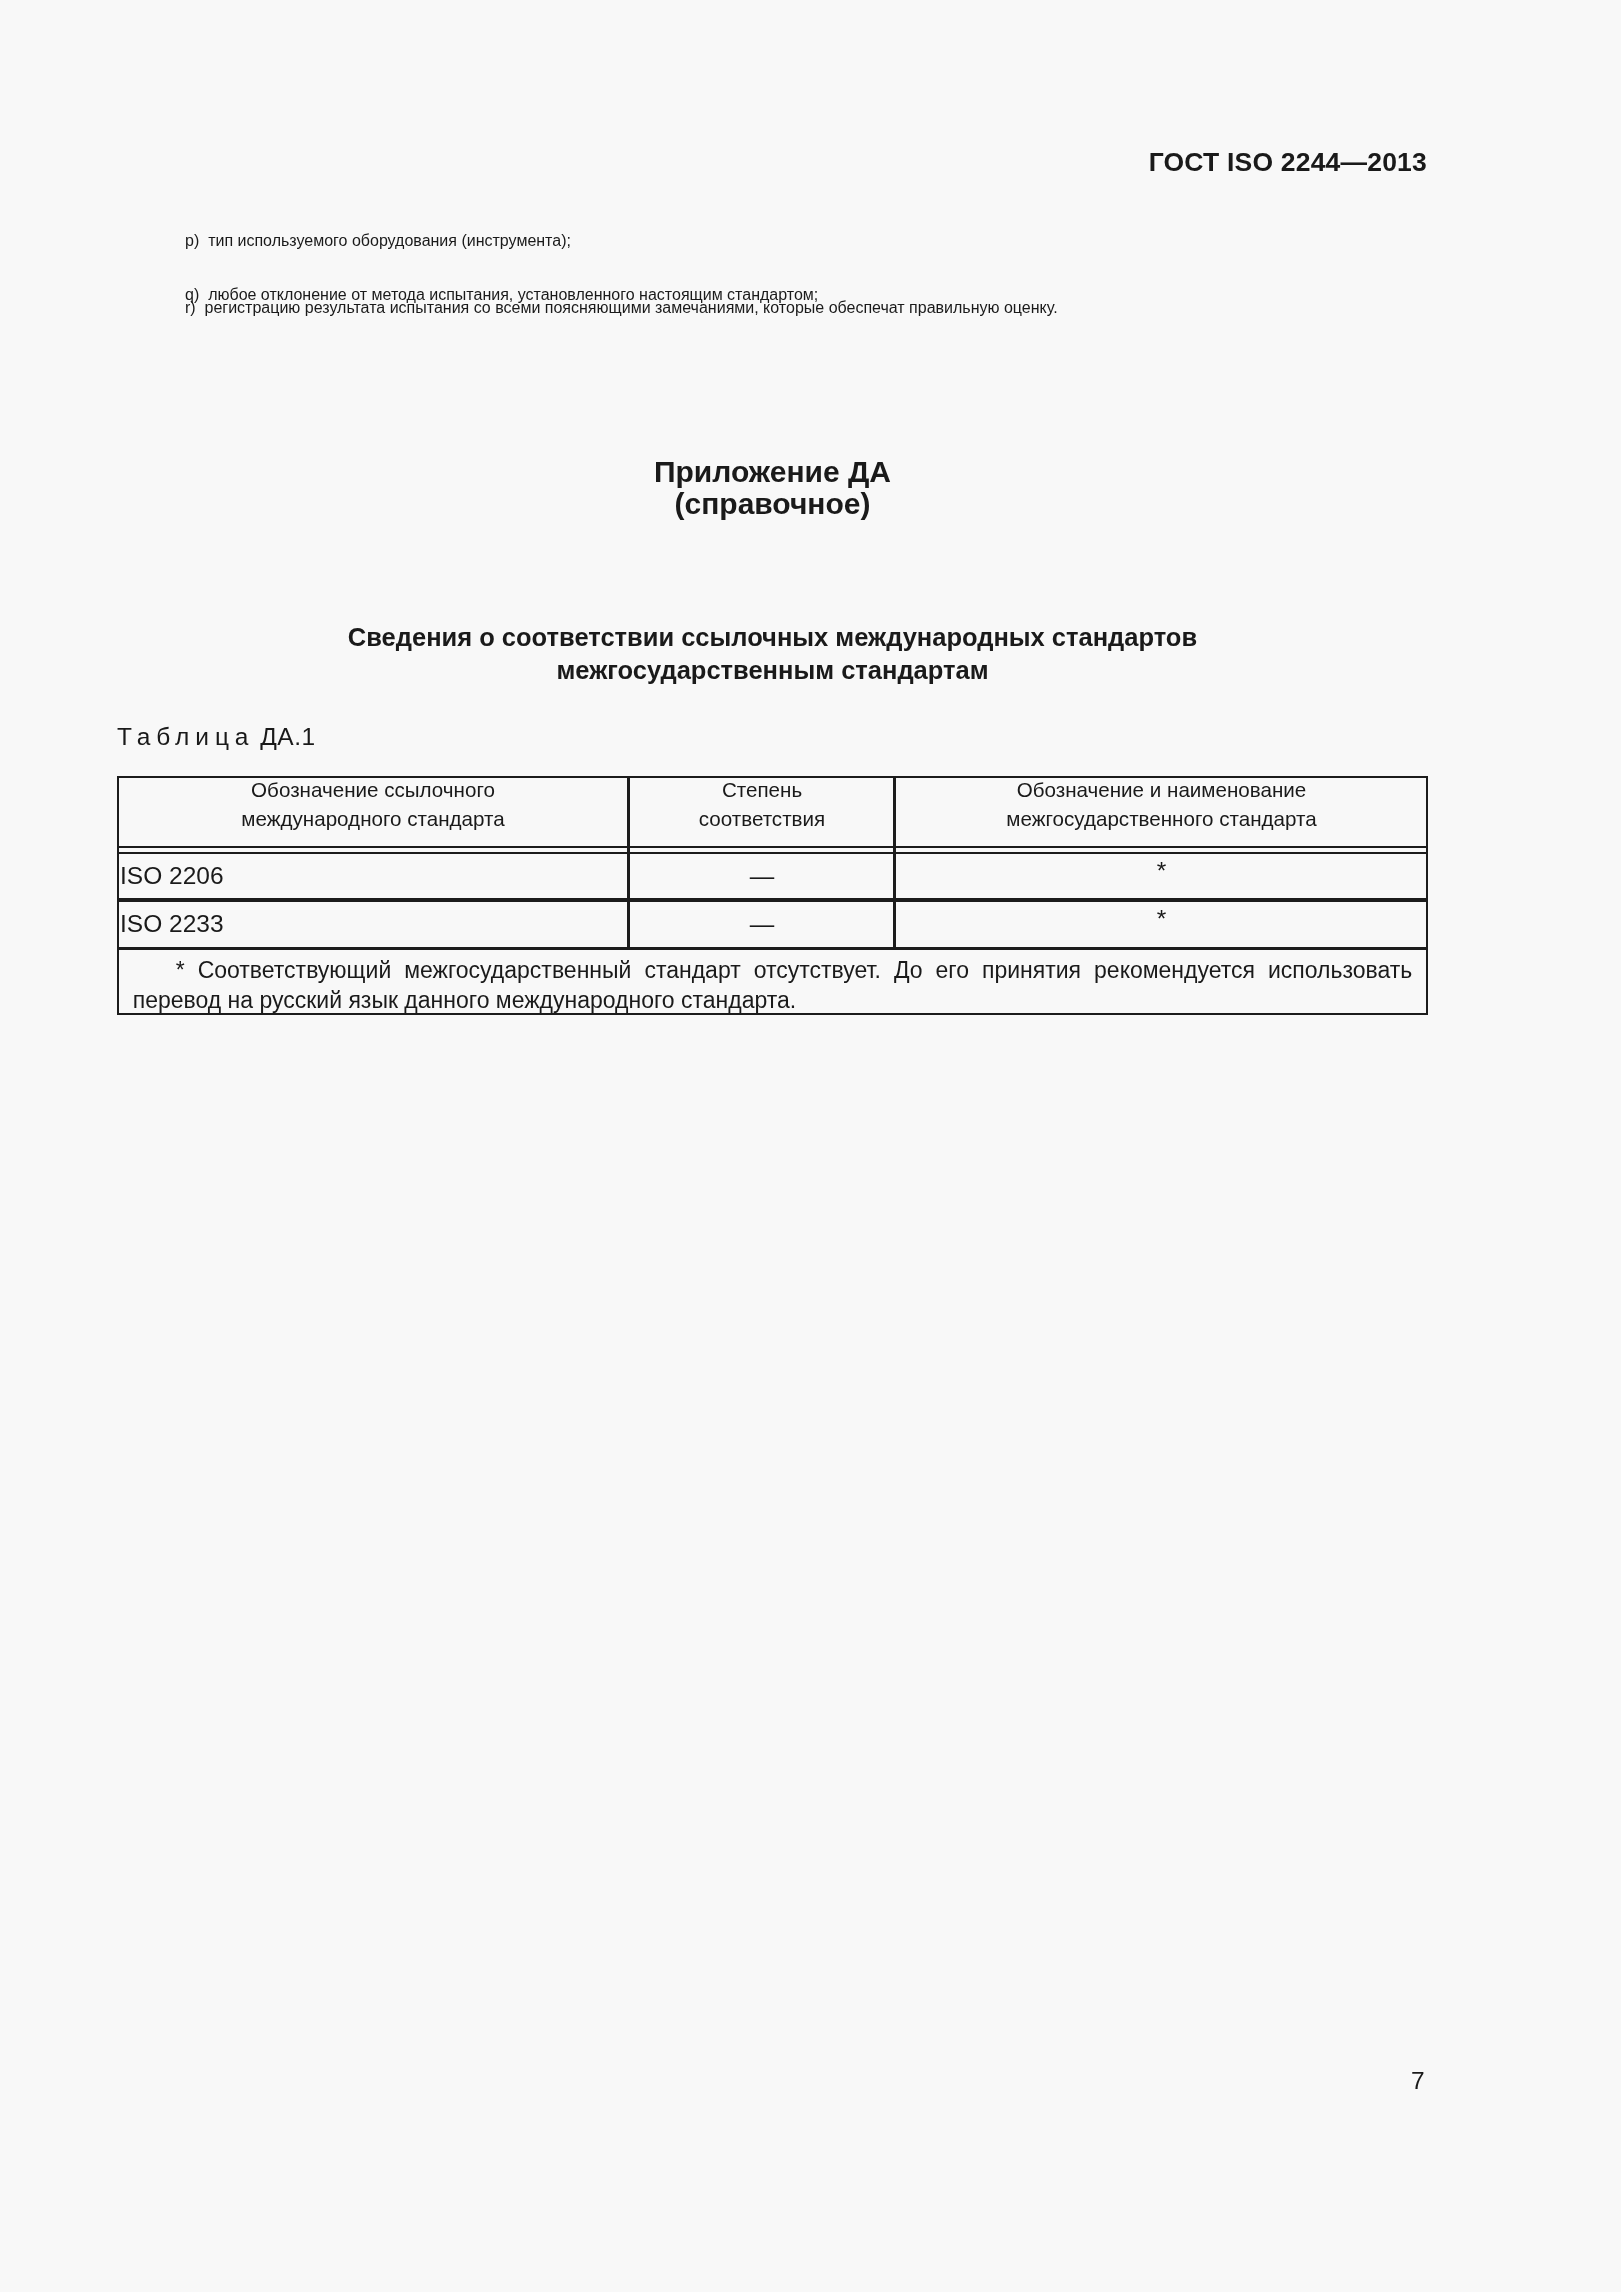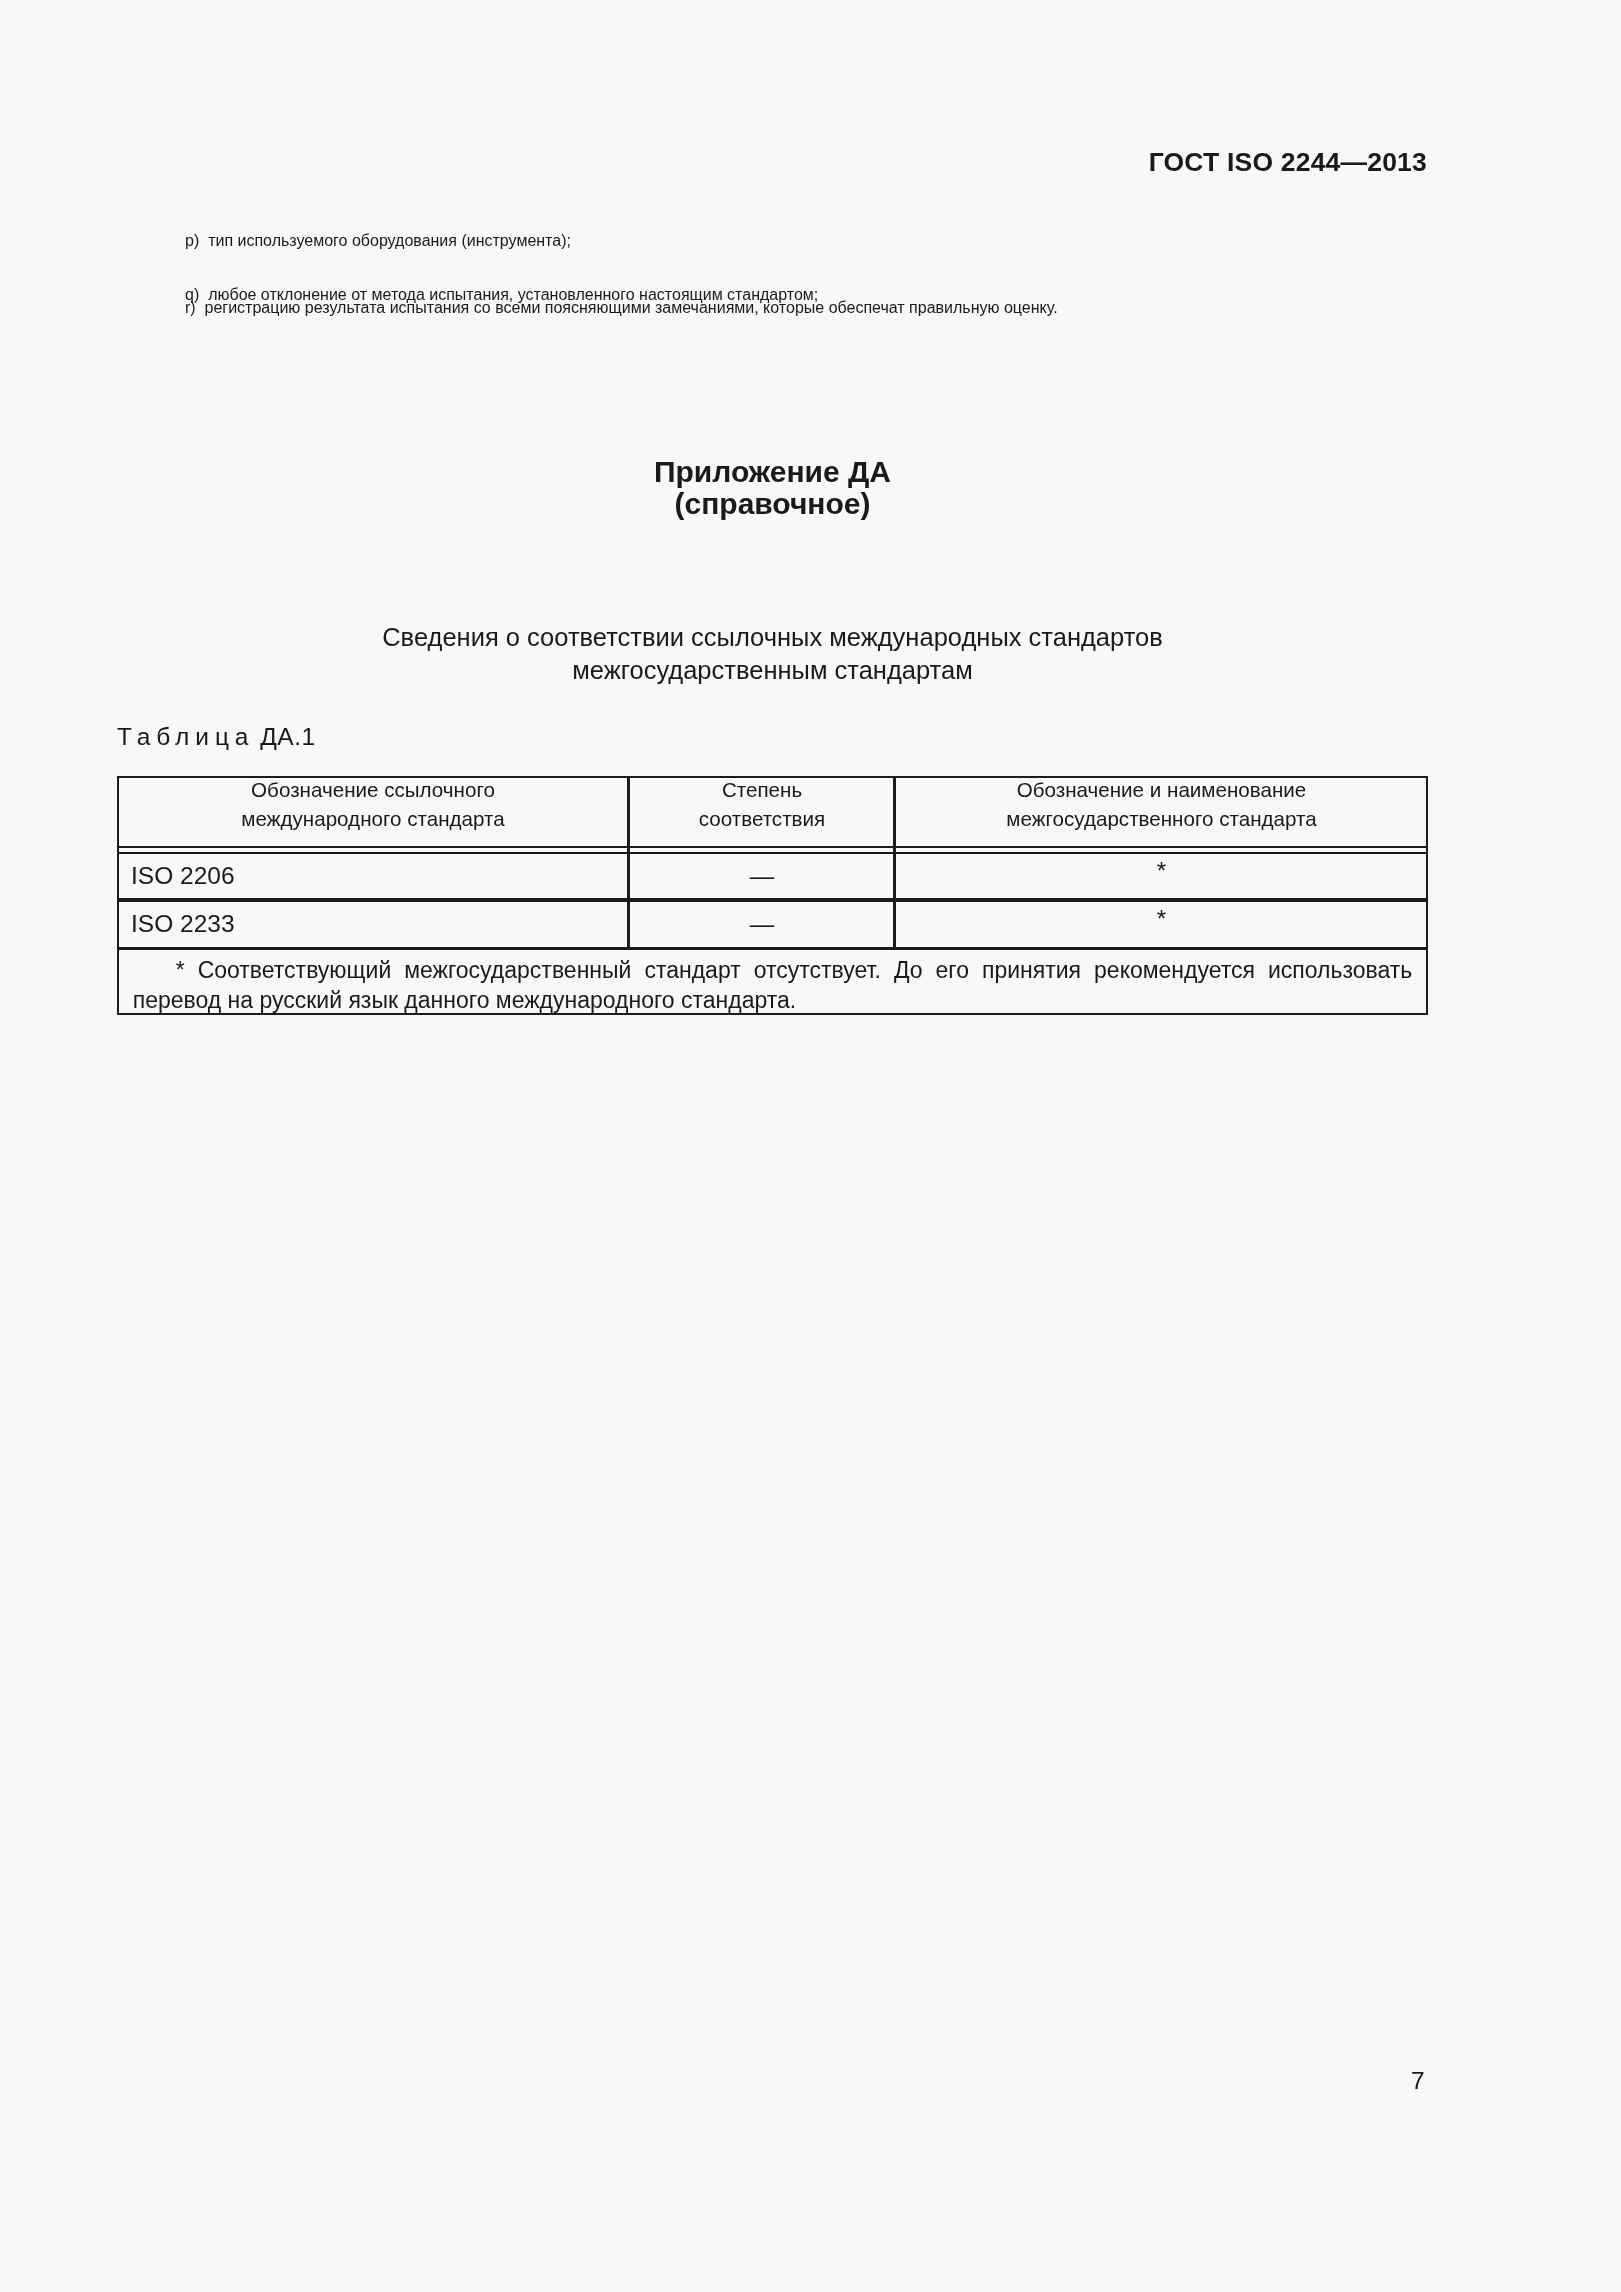--- a/index.html
+++ b/index.html
@@ -26,21 +26,21 @@
   .p2 { top: 258px; margin-top: 20px; }
   .p3 { top: 291px; }
   .appendix {
     left: 0; width: 1545px; text-align: center;
     font-size: 30px; font-weight: bold; line-height: 32px;
   }
   .appendix-title { top: 456px; }
   .appendix-sub { top: 488px; }
   .section-title {
     left: 0; width: 1545px; text-align: center;
-    font-size: 25.5px; font-weight: normal; line-height: 32px;
+    font-size: 25.5px; font-weight: bold; line-height: 32px;
   }
   .st1 { top: 621px; }
   .st2 { top: 654px; }
   .table-caption {
     left: 117px; top: 723px;
     font-size: 24.5px; letter-spacing: 0.5px;
   }
   .table-caption .spaced { letter-spacing: 5.9px; margin-right: 5.9px; }
 
   .tbl {
@@ -54,21 +54,21 @@
   }
   .hdr-cell {
     top: 0; height: 52px;
     font-size: 20.6px; line-height: 29px;
   }
   .vline {
     position: absolute; top: 0; width: 2.9px; background: #1c1c1c;
   }
   .hline { position: absolute; left: 0; right: 0; background: #1c1c1c; }
   .row-cell { font-size: 24.5px; }
-  .row-cell.left { justify-content: flex-start; padding-left: 12px; }
+  .row-cell.left { justify-content: flex-start; padding-left: 1px; }
   .foot {
     position: absolute; left: 0; right: 0; top: 171px;
     padding: 5.9px 13.7px 0 13.7px;
     font-size: 23px; line-height: 30px;
     text-align: justify;
   }
   .foot .first { text-indent: 43px; display: block; }
   .page-num {
     left: 1411px; top: 2067px; font-size: 24.5px;
   }

